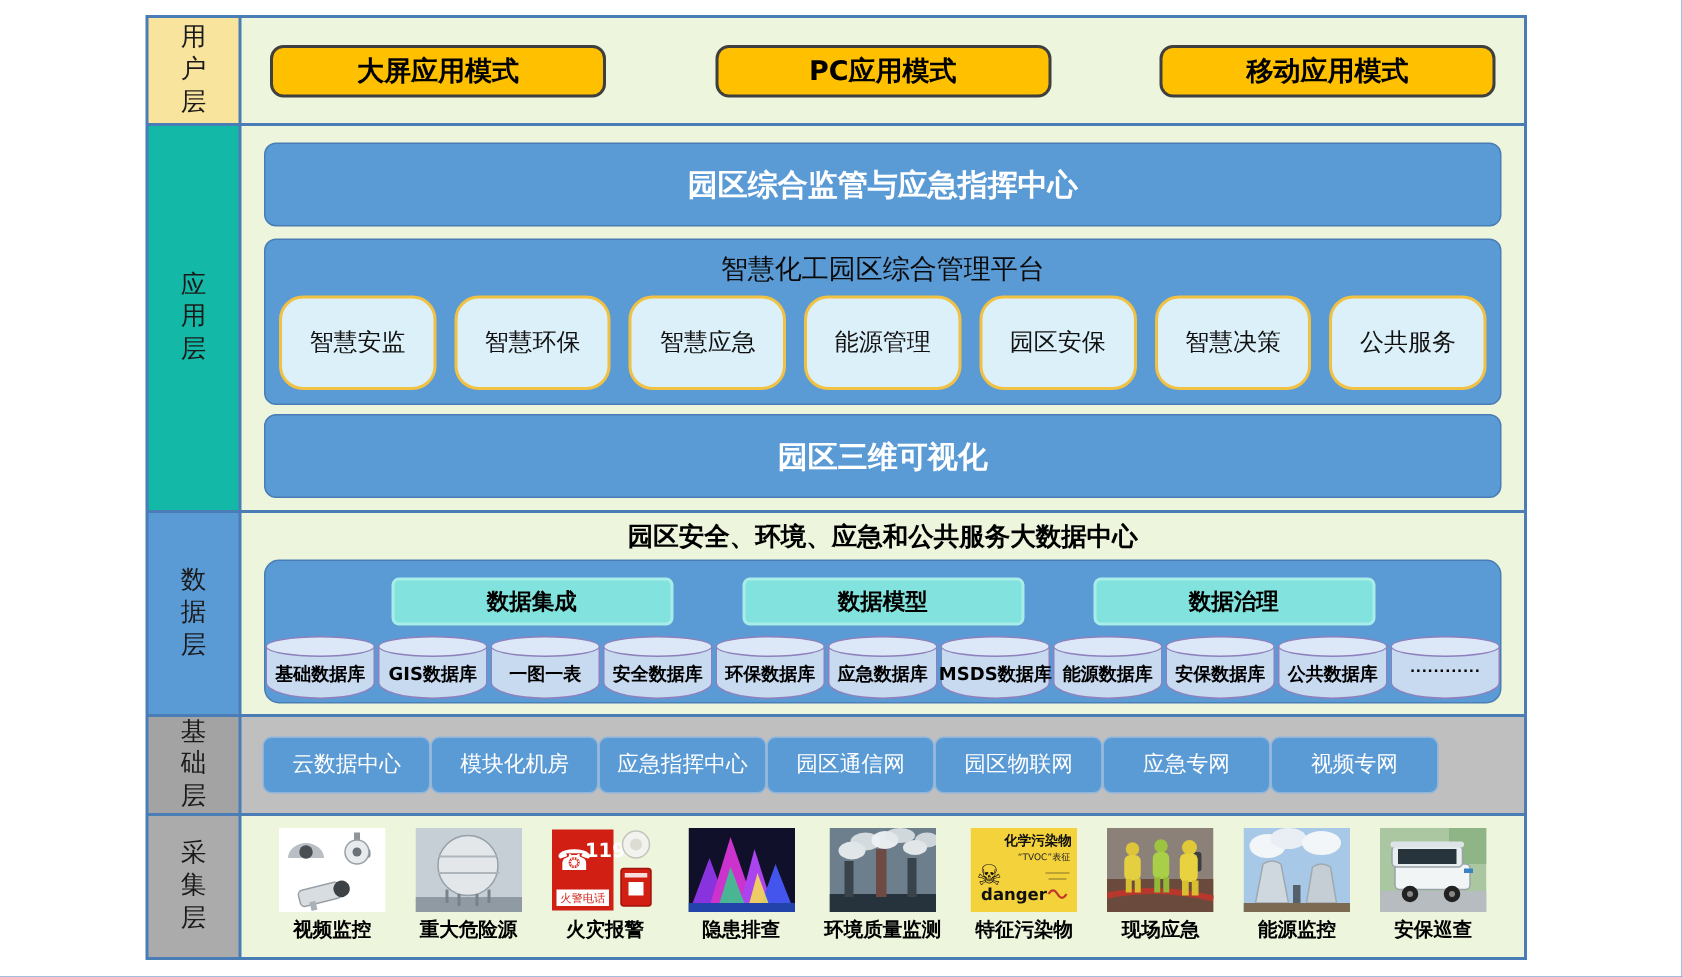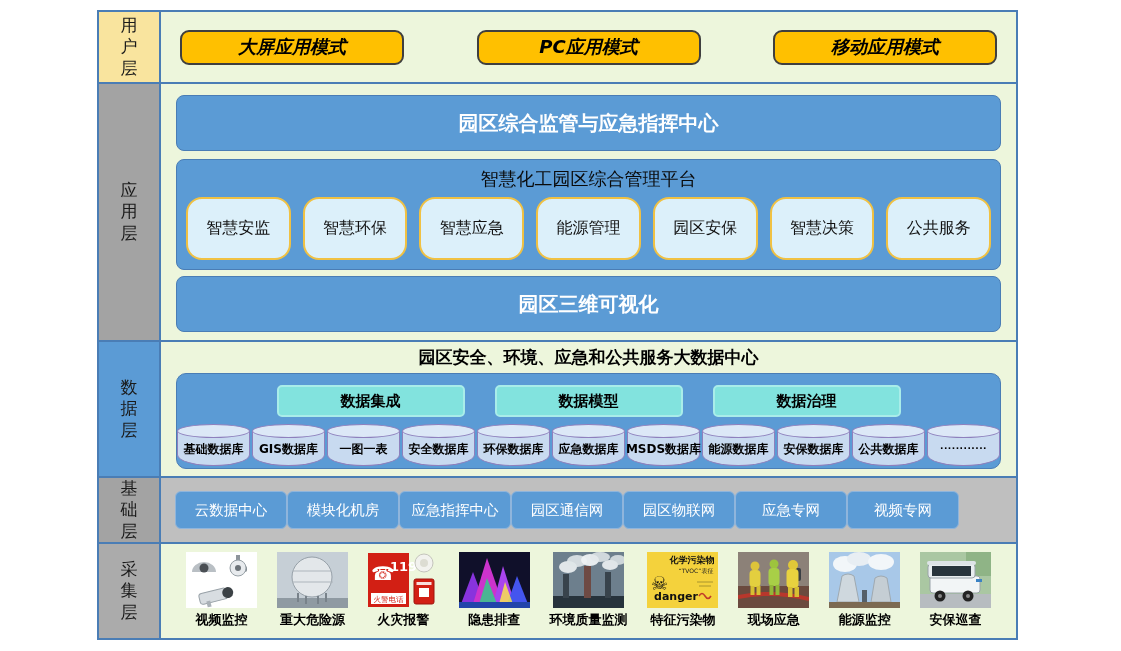--- a/index.html
+++ b/index.html
@@ -11,33 +11,33 @@
   .diagram{
     position:absolute;left:97px;top:10px;width:921px;height:630px;
     display:grid;grid-template-columns:60px 855px;
     grid-template-rows:70px 256px 134px 64px 94px;
     gap:2px;padding:2px;box-sizing:border-box;background:#4A7DB5;
   }
   .cell{position:relative;box-sizing:border-box;}
   .label{display:flex;align-items:center;justify-content:center;}
   .vtext{width:1.15em;font-size:17px;line-height:1.25;word-break:break-all;text-align:center;color:#1a1a1a;}
   .l-user{background:#F9E49E}
-  .l-app{background:#a3a3a3}
+  .l-app{background:#14b8a6}
   .l-data{background:#5B9BD5}
   .l-infra{background:#A3A3A3}
   .l-coll{background:#ABABAB}
   .c-user,.c-app,.c-data,.c-coll{background:#EDF6DC}
   .c-infra{background:#BFBFBF}
 
   
   .c-user{display:flex;align-items:center;justify-content:space-between;padding:0 19px;}
   .mode-btn{
     width:224px;height:35px;background:#FFC000;border:2px solid #3f3f3f;border-radius:9px;
     display:flex;align-items:center;justify-content:center;
-    font-size:18px;font-weight:bold;color:#000;box-sizing:border-box;font-style:italic;
+    font-size:18px;font-weight:bold;color:#000;box-sizing:border-box;
   }
 
   
   .c-app{display:flex;flex-direction:column;padding:11px 15px 8px;}
   .blue-bar{
     height:56px;background:#5B9BD5;border:1px solid #4A7DB5;border-radius:8px;
     display:flex;align-items:center;justify-content:center;
     color:#fff;font-weight:bold;font-size:20px;box-sizing:border-box;flex:none;
   }
   .platform{
@@ -51,21 +51,21 @@
     display:flex;align-items:center;justify-content:center;
     font-size:16px;color:#111;text-align:center;box-sizing:border-box;
   }
 
   
   .data-title{margin-top:4px;text-align:center;font-size:17px;font-weight:bold;color:#000;}
   .data-container{
     margin:4px 15px 0;height:96px;background:#5B9BD5;border:1px solid #4A7DB5;
     border-radius:10px;box-sizing:border-box;
   }
-  .func-row{display:flex;justify-content:center;gap:30px;margin-top:11px;}
+  .func-row{display:flex;justify-content:center;gap:46px;margin-top:11px;}
   .func-box{
     width:188px;height:32px;background:#82E3DE;border:2px solid #A9EDE9;border-radius:5px;
     display:flex;align-items:center;justify-content:center;
     font-size:15px;font-weight:bold;color:#000;box-sizing:border-box;
   }
   .cyl-row{display:flex;justify-content:center;gap:2px;margin-top:7px;}
   .cyl{position:relative;width:73px;height:42px;}
   .cyl-body{
     position:absolute;left:0;right:0;top:7px;bottom:0;background:#C8DAF0;
     border:1px solid #8E80BD;border-top:none;border-radius:0 0 50% 50% / 0 0 32% 32%;

